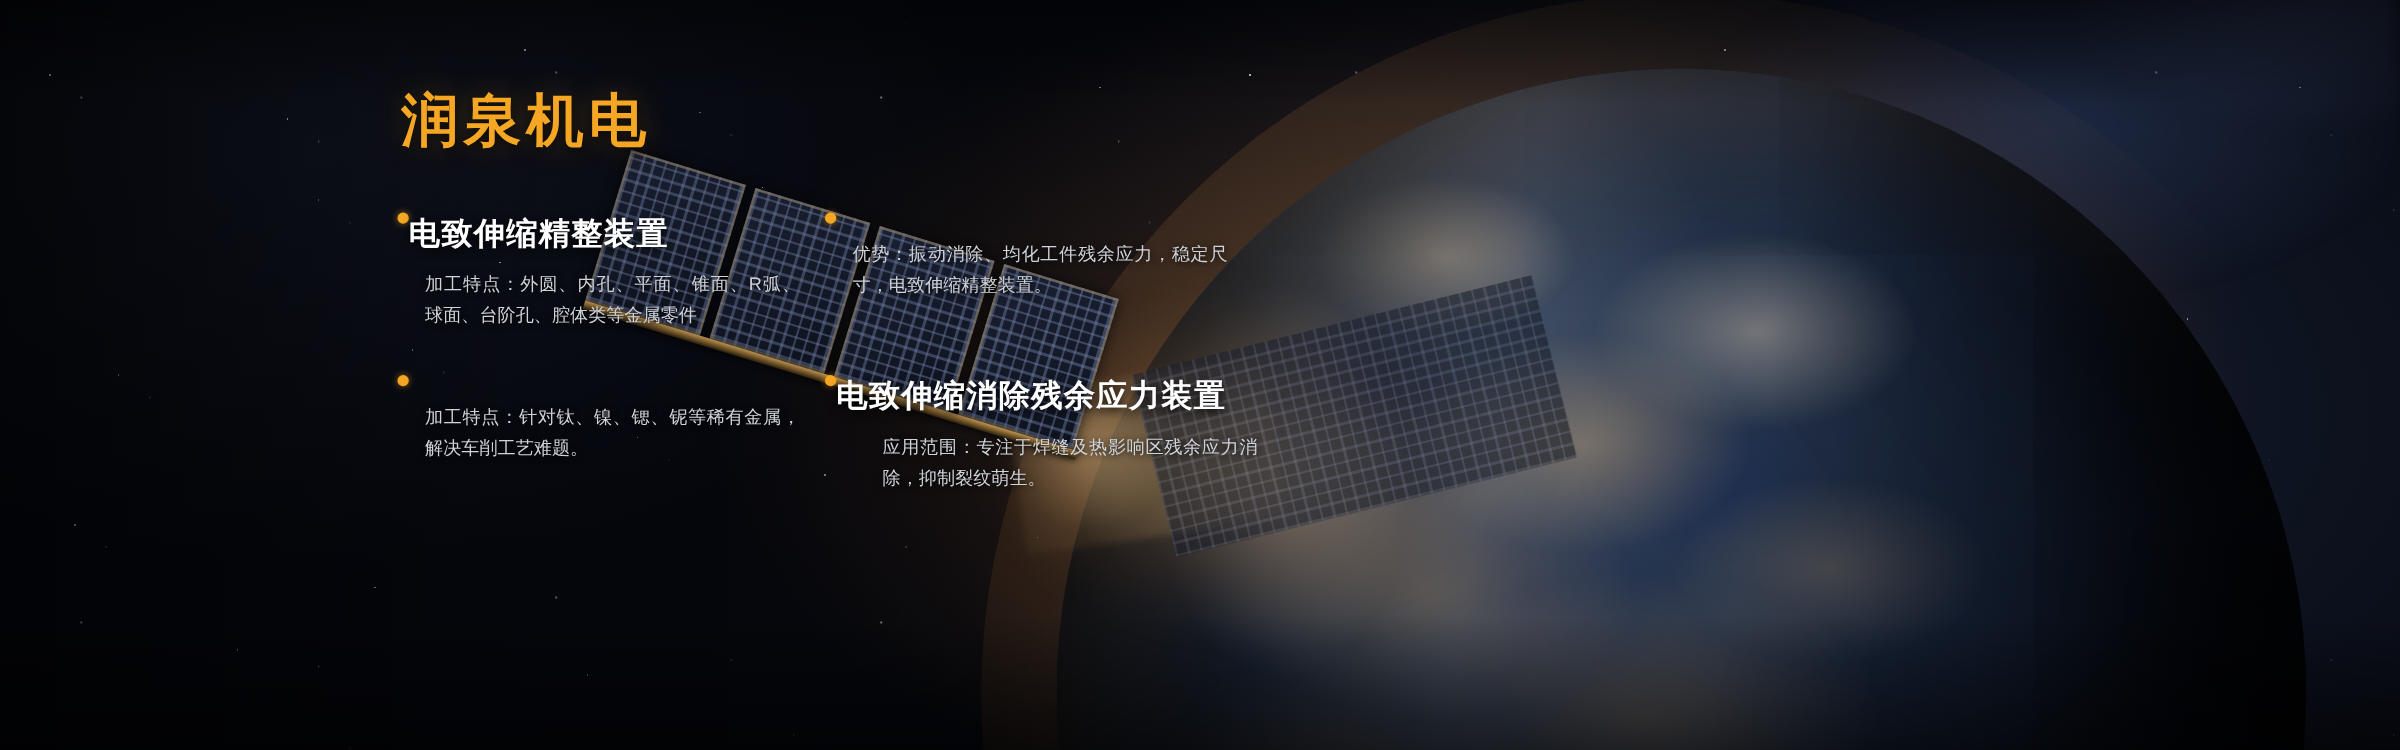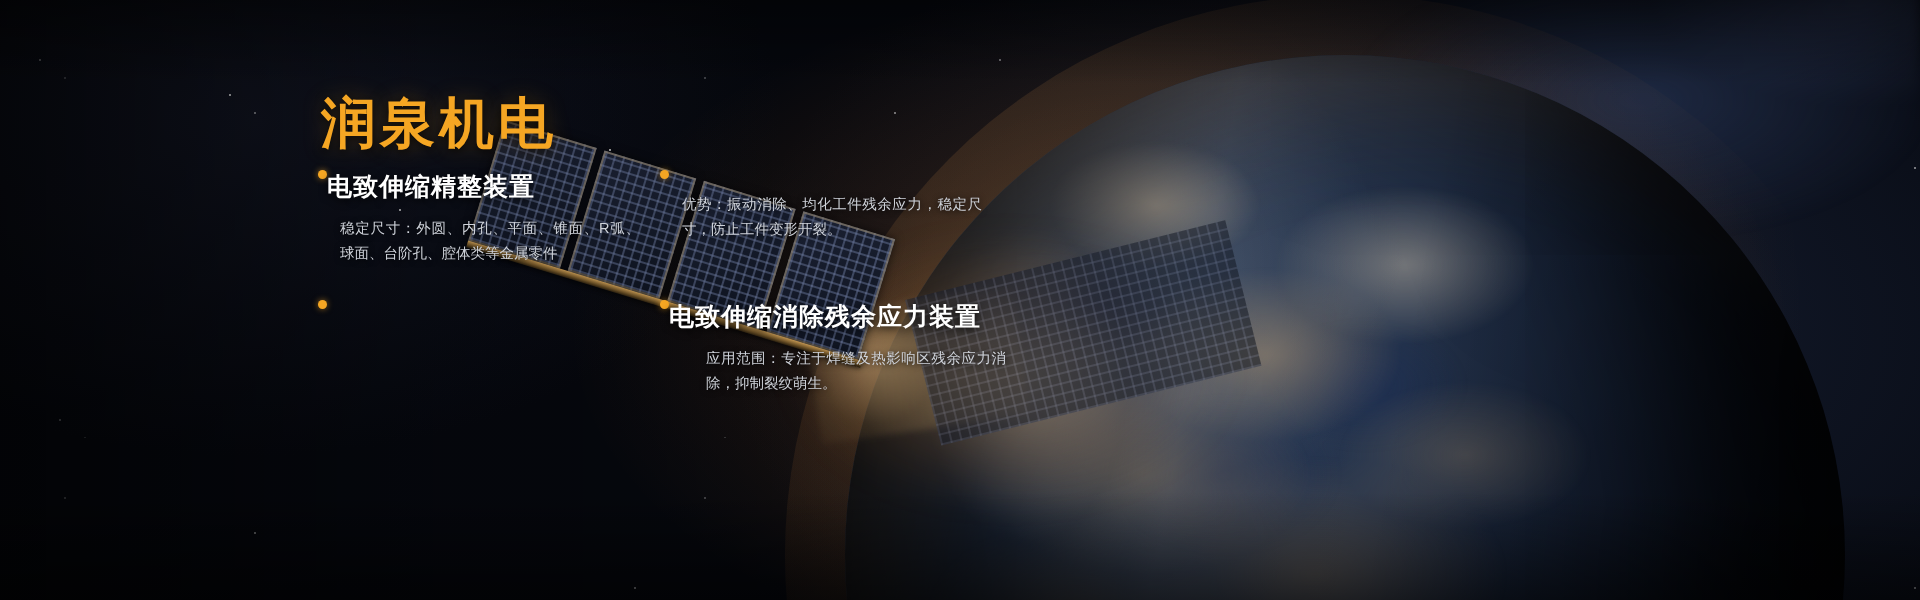--- a/index.html
+++ b/index.html
@@ -192,22 +192,22 @@
   }
 
   
   .content {
     position:absolute;
     left:0; top:0; width:1920px; height:600px;
     z-index:5;
   }
   .brand {
     position:absolute;
-    left:321px; top:87px;
-    font-size:55px;
+    left:321px; top:66px;
+    font-size:46px;
     font-weight:bold;
     letter-spacing:4px;
     color:#f5a623;
     text-shadow:0 2px 10px rgba(0,0,0,0.85), 0 0 22px rgba(245,166,35,0.28);
     white-space:nowrap;
   }
 
   .grid {
     position:absolute;
     left:318px; top:170px;
@@ -286,34 +286,35 @@
 
     <div class="brand">润泉机电</div>
 
     <div class="grid">
 
       <div class="cell c0">
         <div class="head-row">
           <span class="bullet"></span>
           <span class="head">电致伸缩精整装置</span>
         </div>
-        <div class="desc">稳定尺寸：外圆、内孔、平面、锥面、R弧、球面、台阶孔、腔体类等金属零件</div>
+        <div class="desc">加工特点：外圆、内孔、平面、锥面、R弧、球面、台阶孔、腔体类等金属零件</div>
       </div>
 
       <div class="cell c1">
         <div class="head-row">
           <span class="bullet"></span>
         </div>
-        <div class="desc">优势：振动消除、均化工件残余应力，稳定尺寸，防止工件变形开裂。</div>
+        <div class="desc">优势：振动消除、均化工件残余应力，稳定尺寸，电致伸缩精整装置。</div>
       </div>
 
       <div class="cell c2">
         <div class="head-row">
           <span class="bullet"></span>
         </div>
+        <div class="desc">加工特点：针对钛、镍、锶、铌等稀有金属，解决车削工艺难题。</div>
       </div>
 
       <div class="cell c3">
         <div class="head-row">
           <span class="bullet"></span>
           <span class="head">电致伸缩消除残余应力装置</span>
         </div>
         <div class="desc indent">应用范围：专注于焊缝及热影响区残余应力消除，抑制裂纹萌生。</div>
       </div>
 

